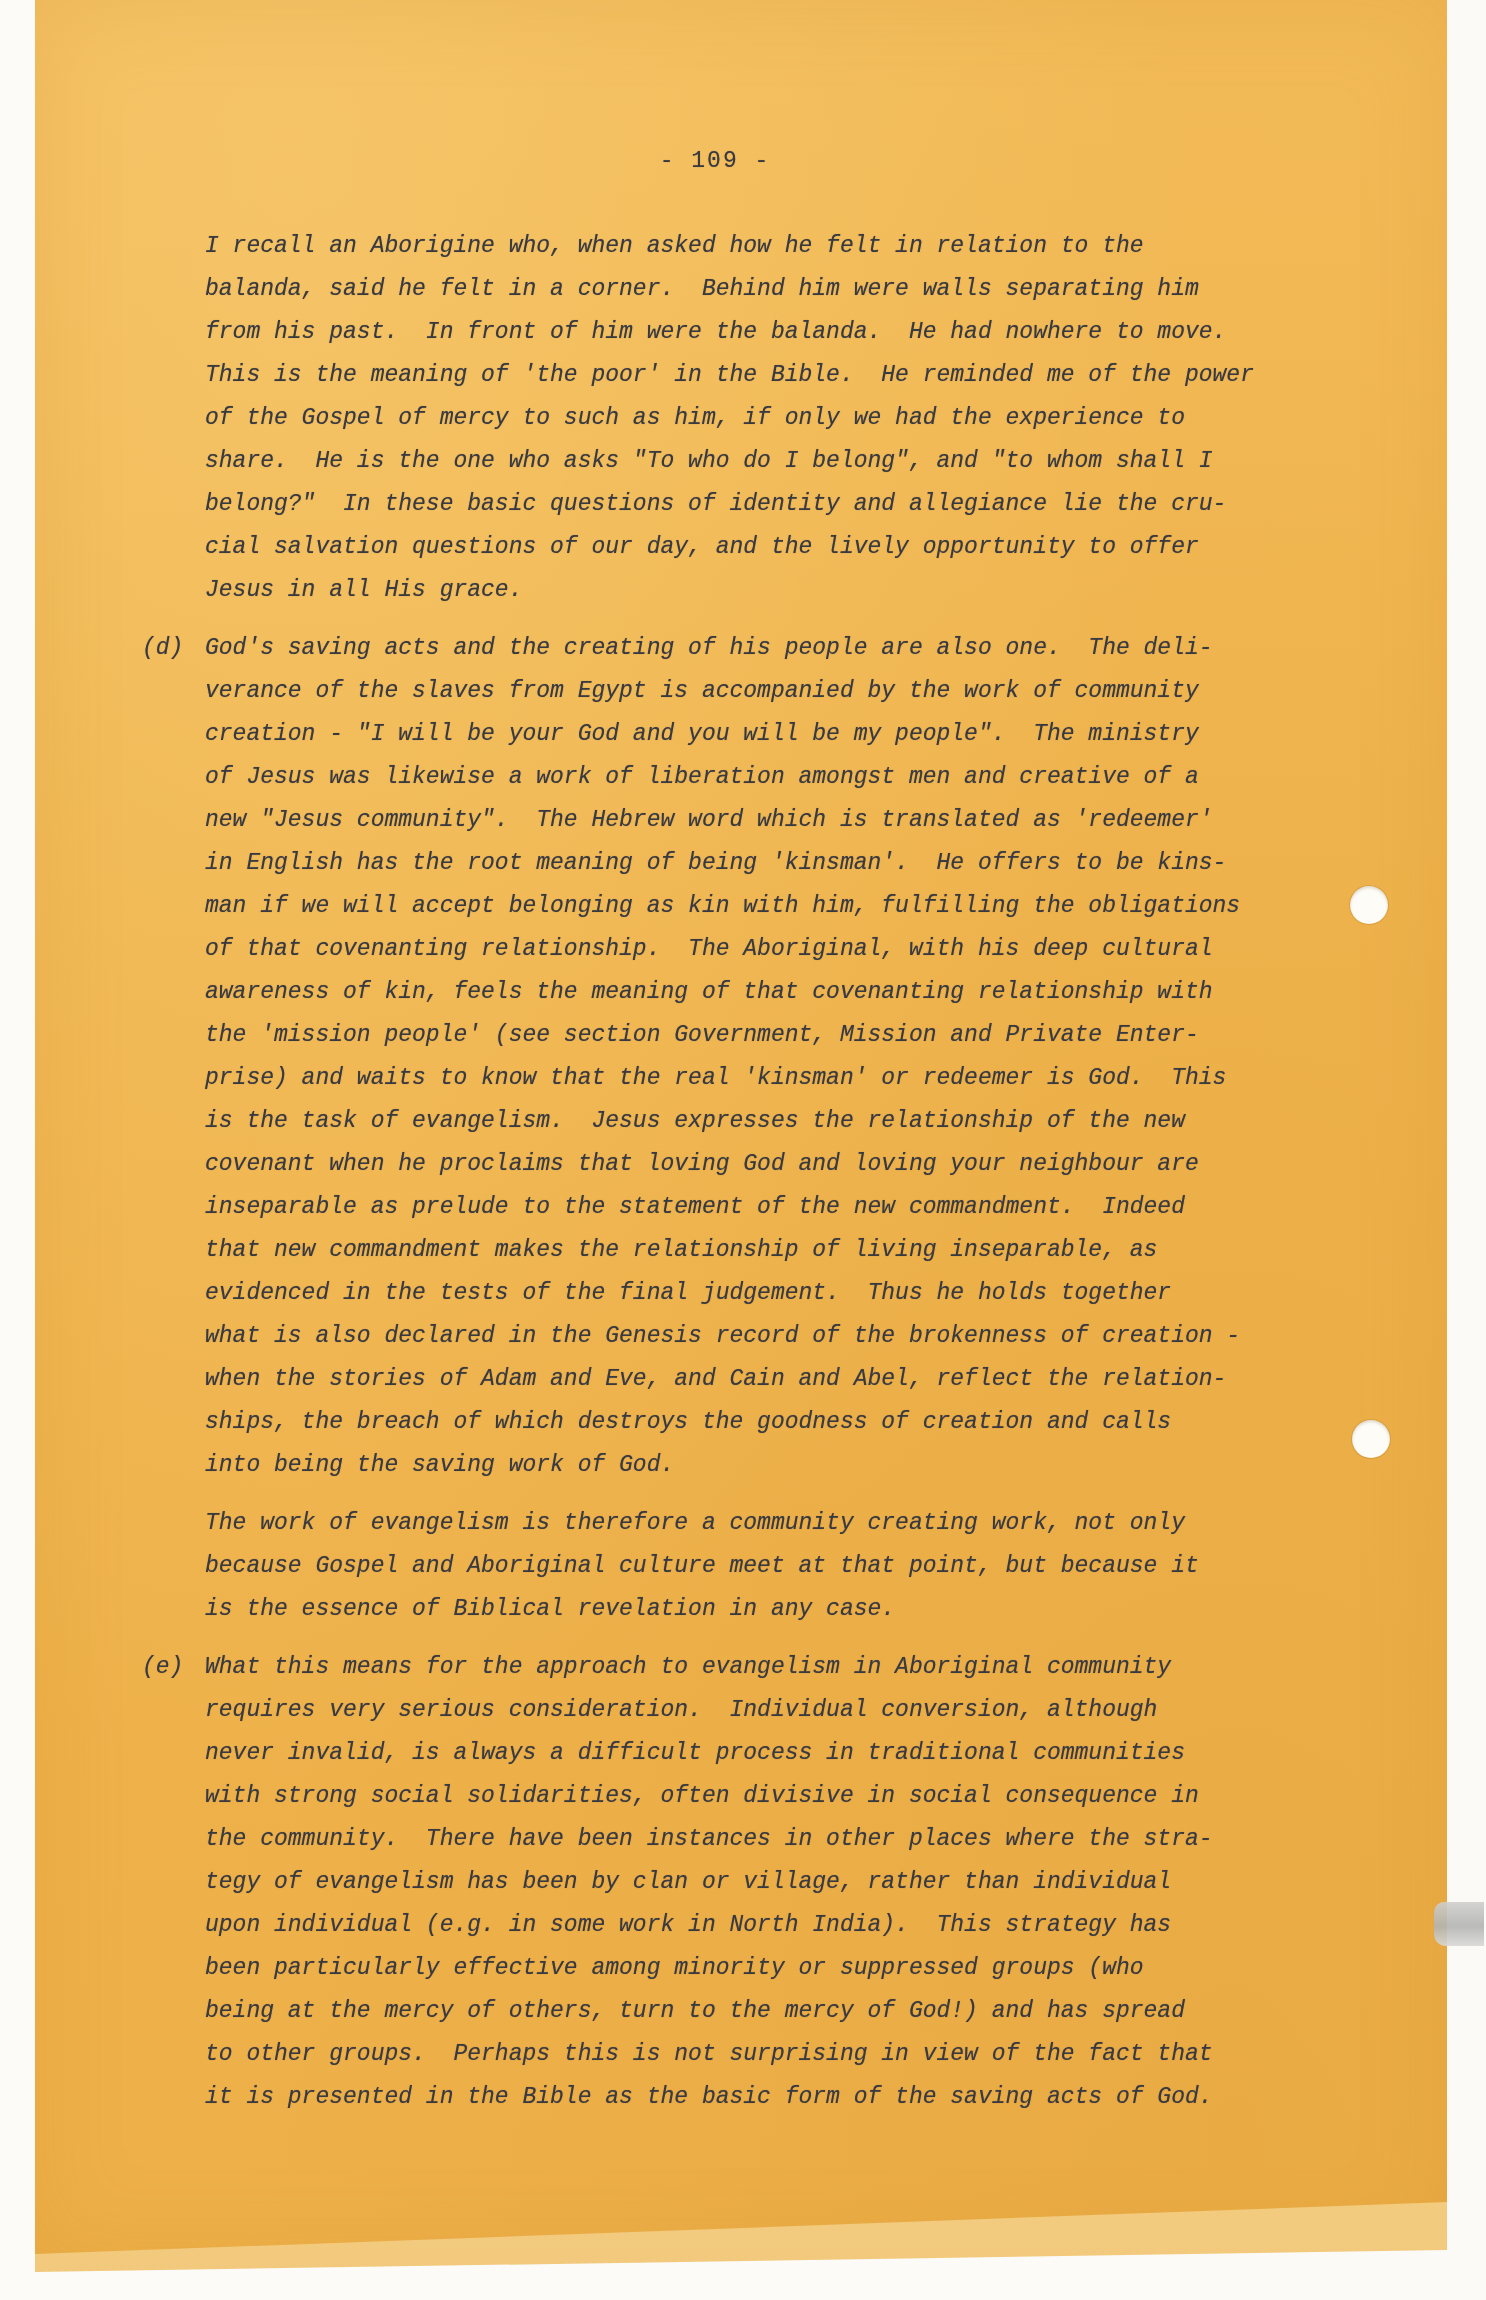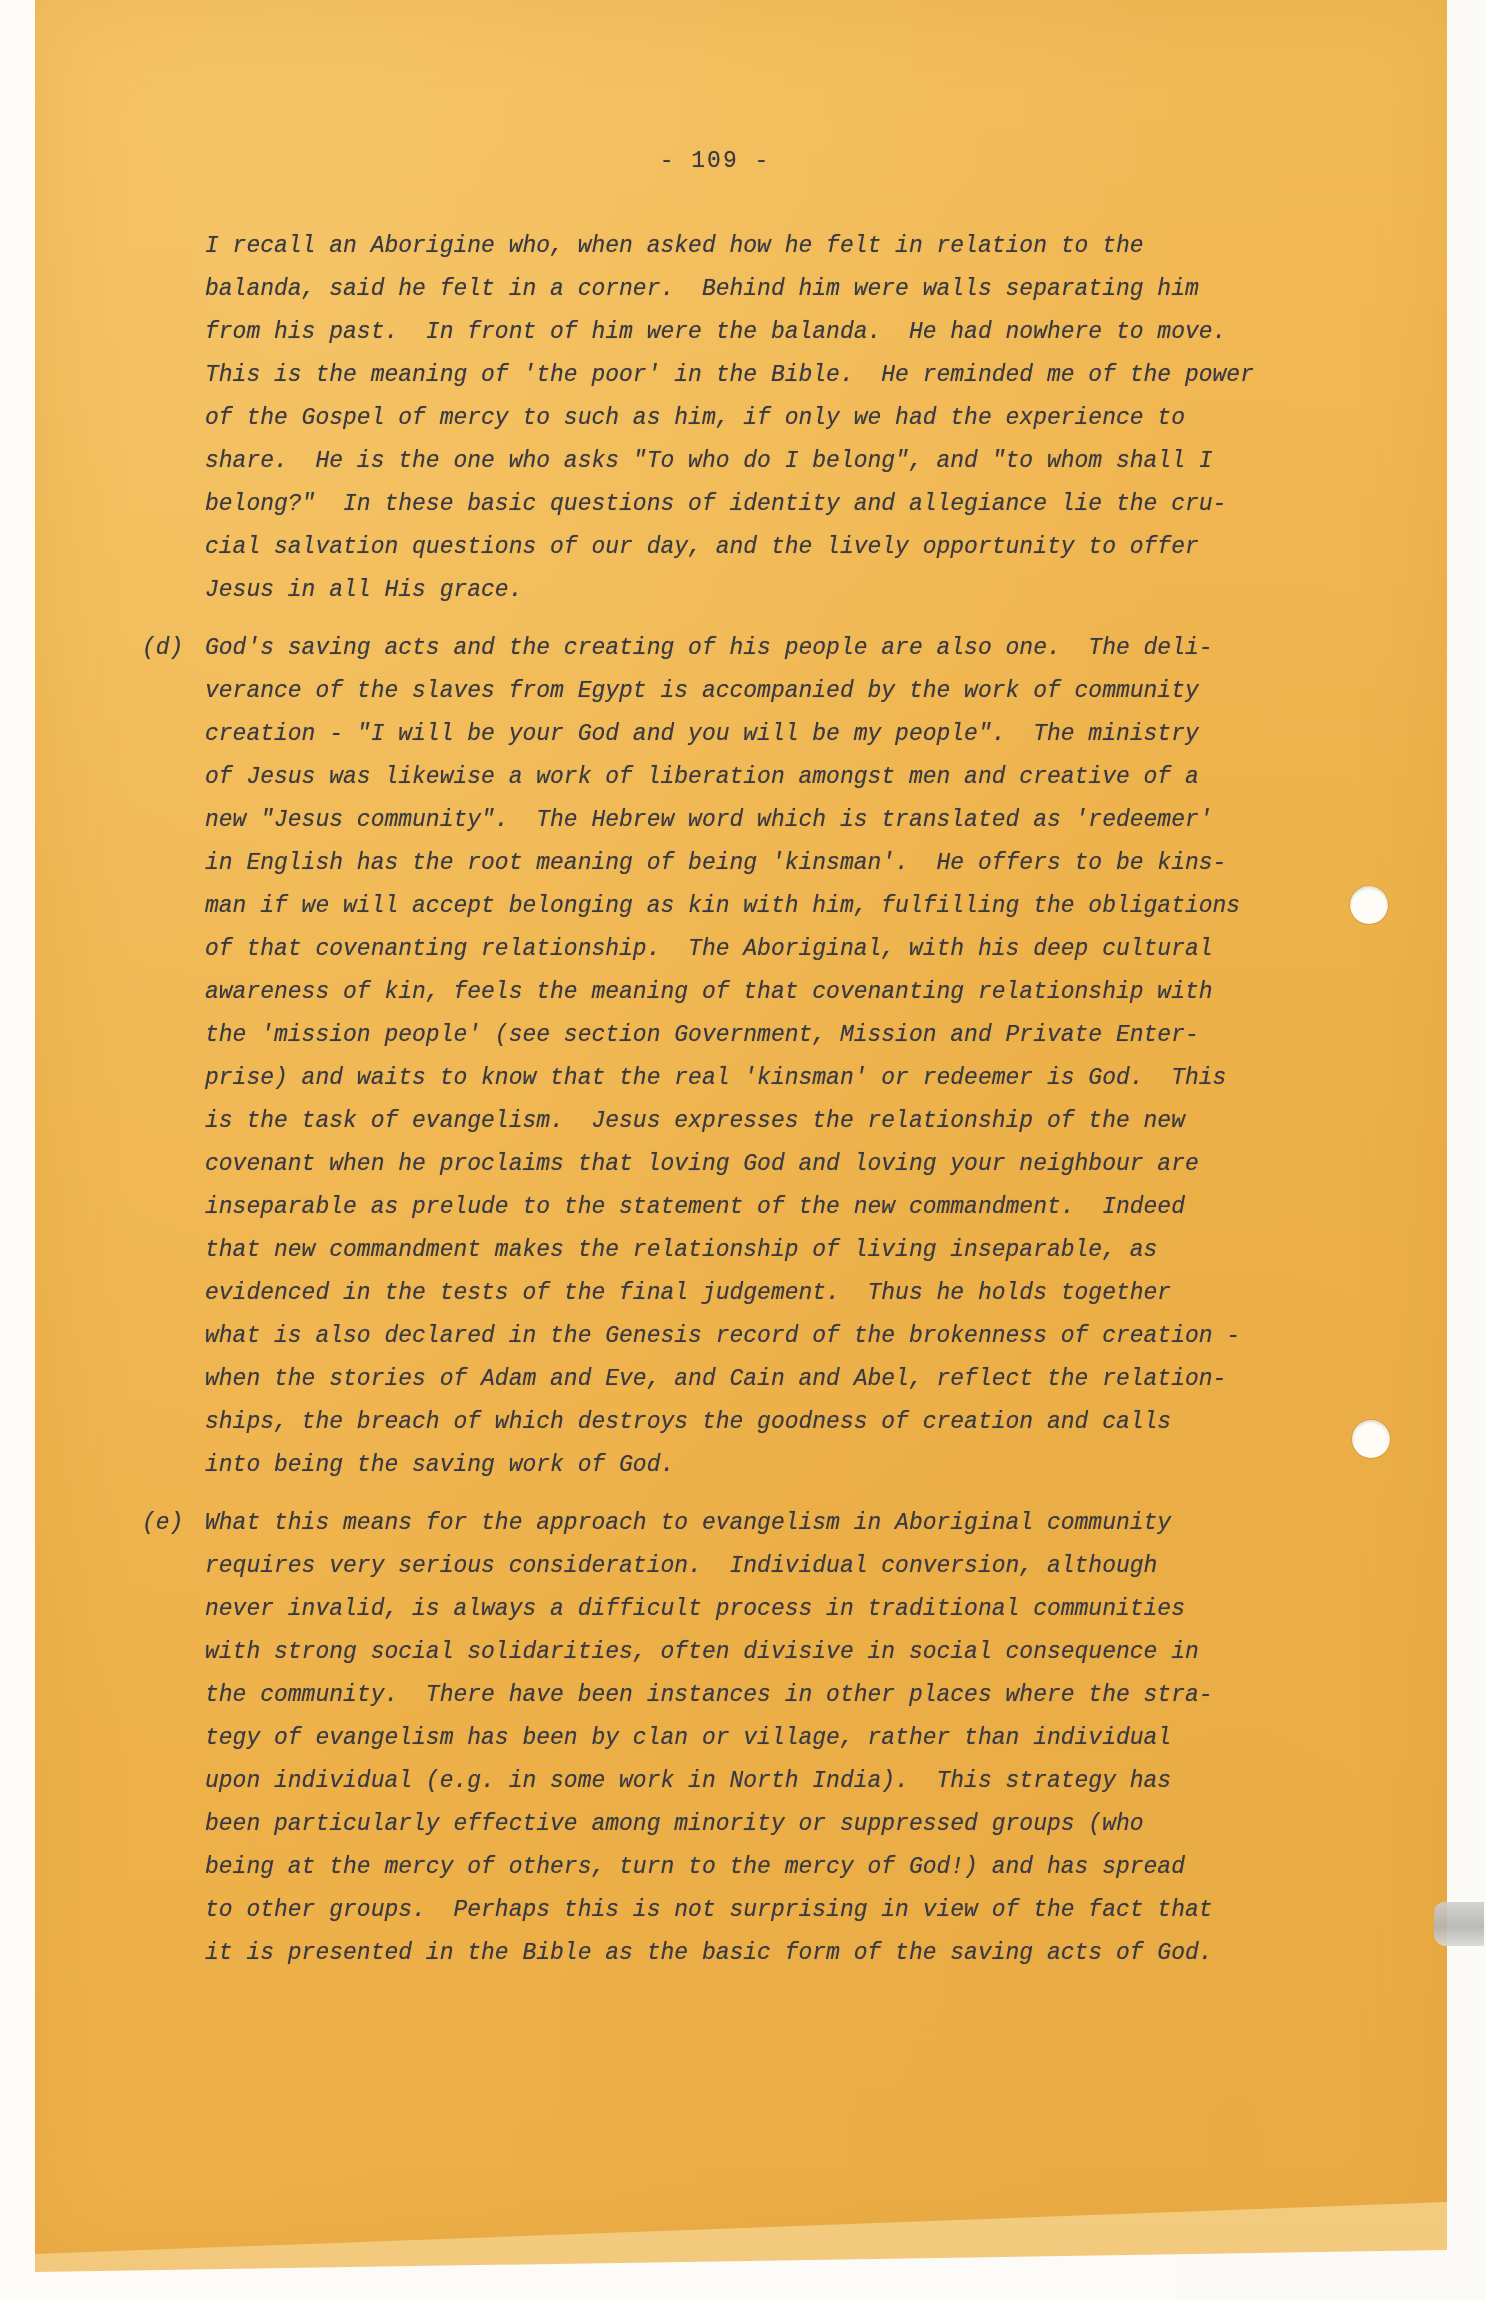--- a/index.html
+++ b/index.html
@@ -135,20 +135,26 @@
 covenant when he proclaims that loving God and loving your neighbour are
 inseparable as prelude to the statement of the new commandment.  Indeed
 that new commandment makes the relationship of living inseparable, as
 evidenced in the tests of the final judgement.  Thus he holds together
 what is also declared in the Genesis record of the brokenness of creation -
 when the stories of Adam and Eve, and Cain and Abel, reflect the relation-
 ships, the breach of which destroys the goodness of creation and calls
 into being the saving work of God.</div>
       </div>
 
+      <div class="para">
+        <div class="marker"></div>
+        <div class="ptext">The work of evangelism is therefore a community creating work, not only
+because Gospel and Aboriginal culture meet at that point, but because it
+is the essence of Biblical revelation in any case.</div>
+      </div>
 
       <div class="para">
         <div class="marker">(e)</div>
         <div class="ptext">What this means for the approach to evangelism in Aboriginal community
 requires very serious consideration.  Individual conversion, although
 never invalid, is always a difficult process in traditional communities
 with strong social solidarities, often divisive in social consequence in
 the community.  There have been instances in other places where the stra-
 tegy of evangelism has been by clan or village, rather than individual
 upon individual (e.g. in some work in North India).  This strategy has

